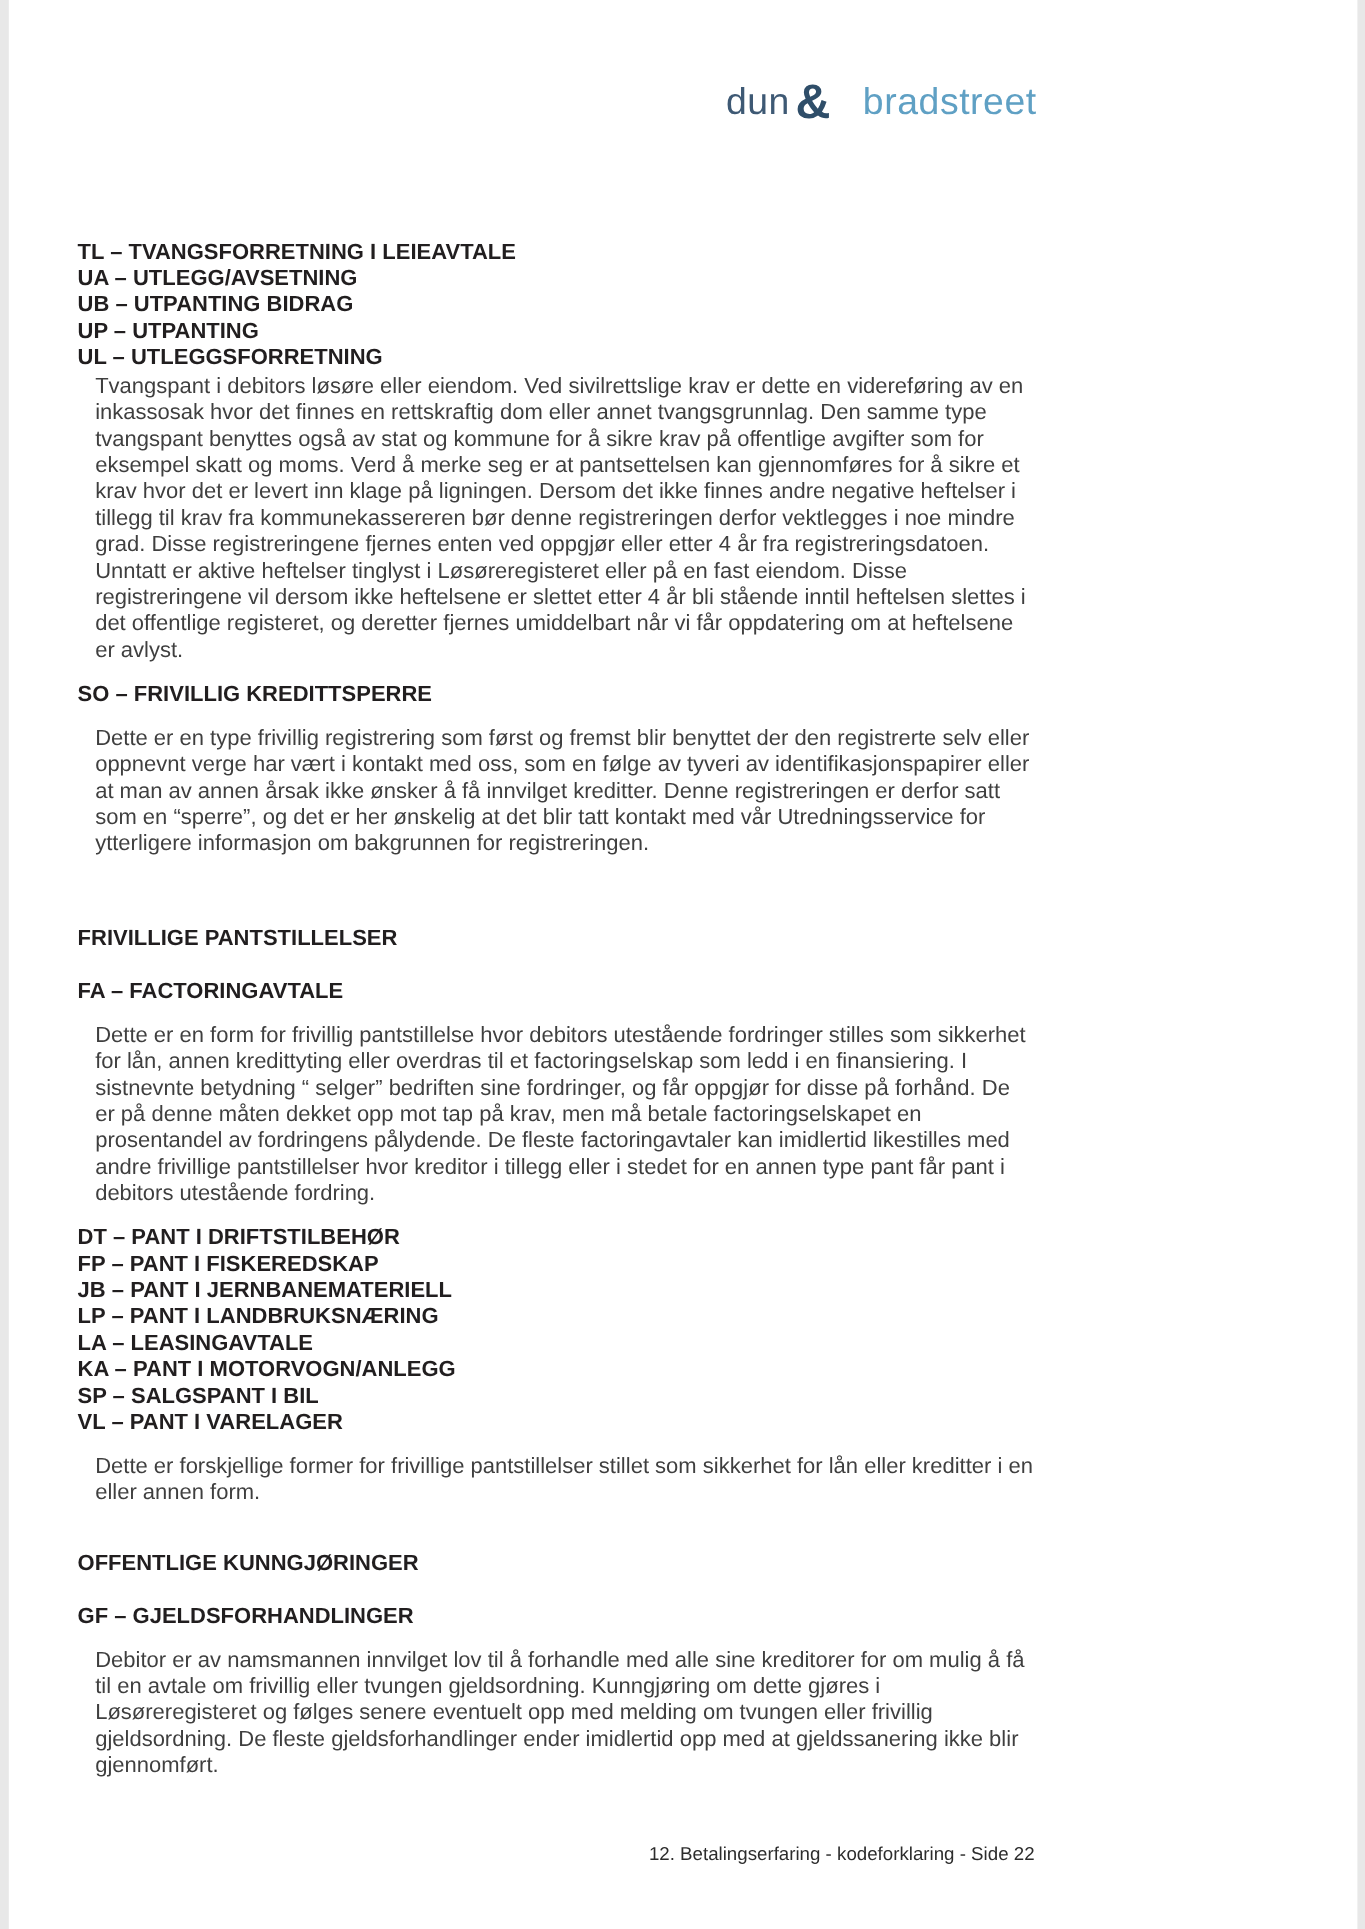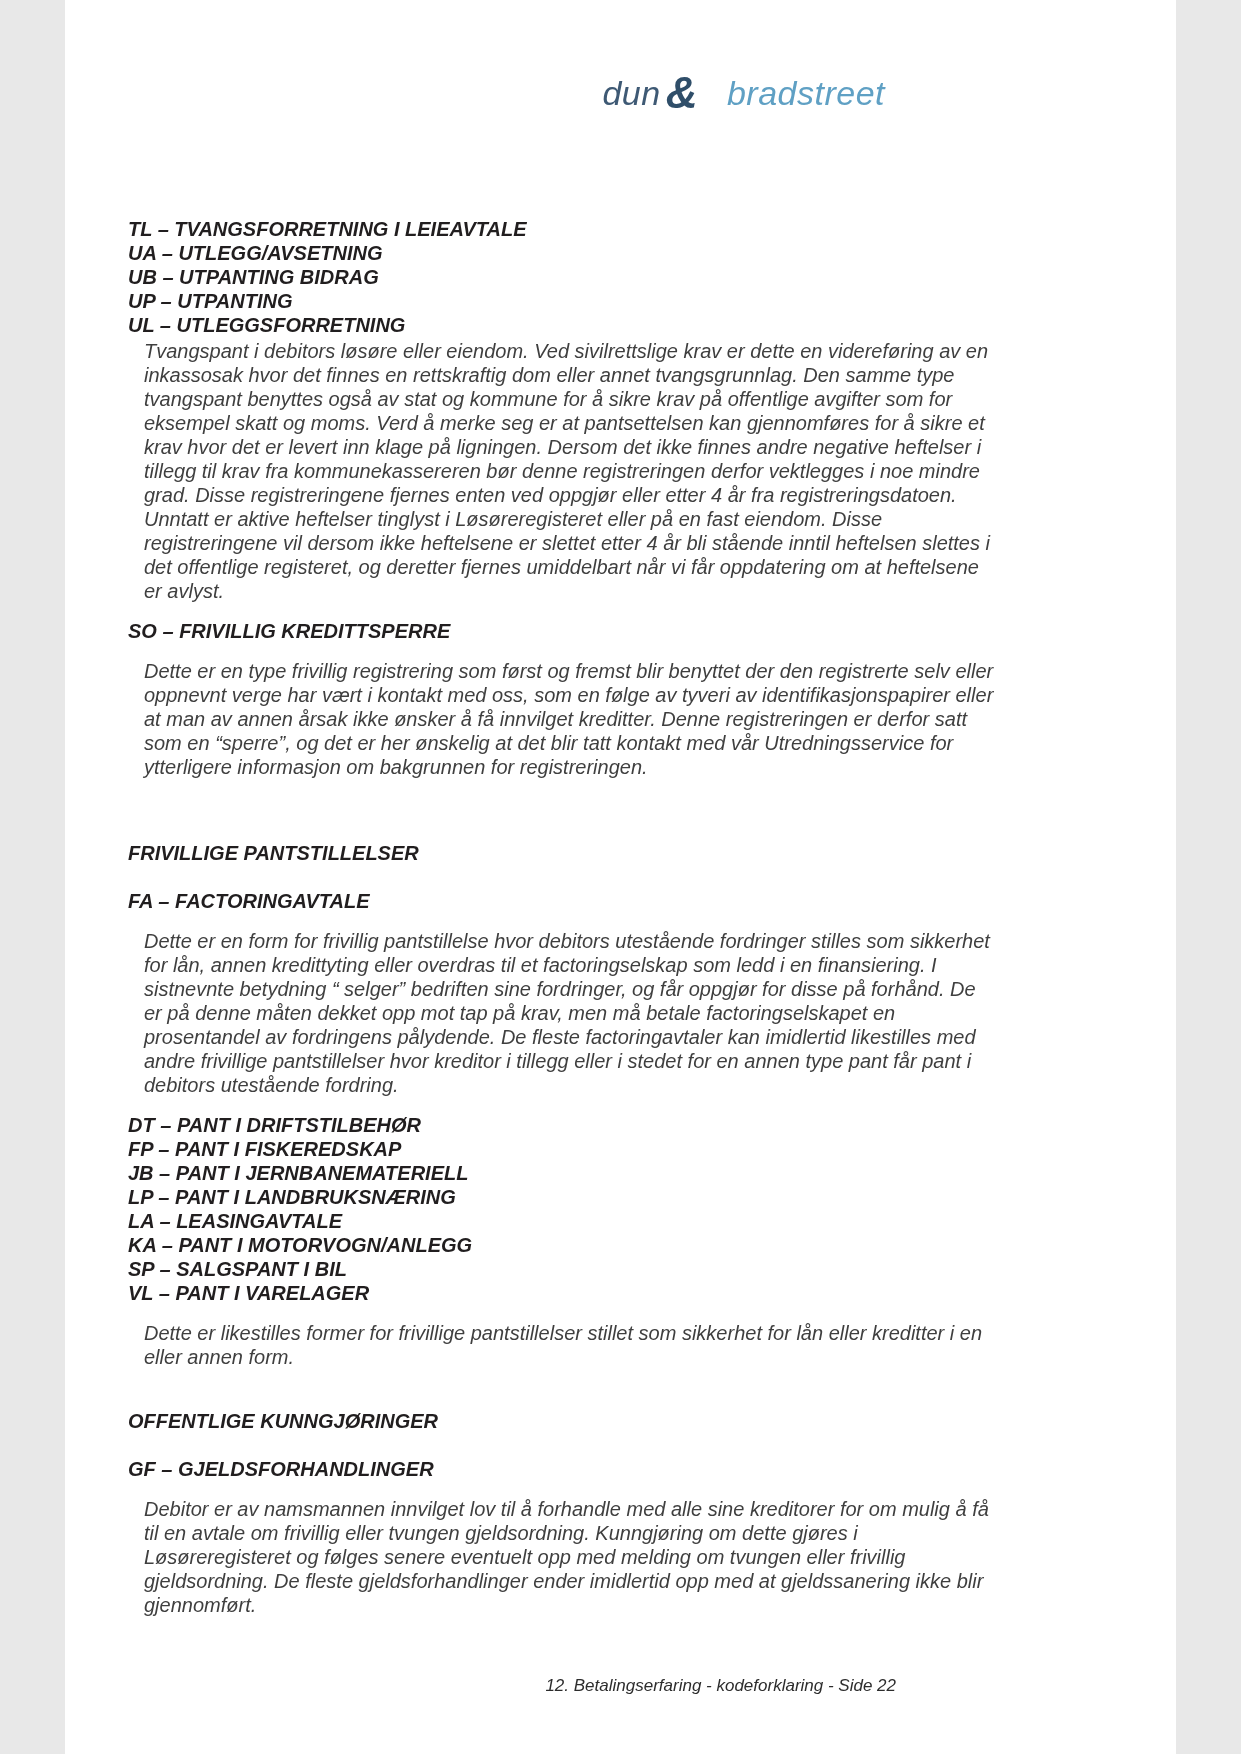--- a/index.html
+++ b/index.html
@@ -1,24 +1,23 @@
 <!DOCTYPE html>
 <html><head>
 <meta charset="utf-8">
 <style>
   html, body { margin: 0; padding: 0; background: #e8e8e8; }
   .page {
     position: relative;
-    width: 1111px;
+    width: 1226px;
     height: 1754px;
     margin: 0 auto;
     background: #ffffff;
     font-family: "Liberation Sans", sans-serif;
     overflow: hidden;
-    font-style: italic;
   }
   
   .logo {
     position: absolute;
     top: 68px;
     right: 291px;
     display: flex;
     align-items: baseline;
     font-size: 34px;
     letter-spacing: 0.5px;
@@ -47,21 +46,21 @@
   .gap-xs        { margin-top: 2px;  }
   .so-heading    { margin-top: 8px;  }
   .frivillige    { margin-top: 62px; }
   .sub-heading   { margin-top: 24px; }
   .pant-list     { margin-top: 8px;  }
   .offentlige    { margin-top: 40px; }
   
   .footer {
     position: absolute;
     top: 1674px;
-    right: 280px;
+    right: 293px;
     font-size: 17px;
     line-height: 24px;
     color: #2c2c2c;
   }
 </style>
 </head>
 <body>
 
 <div class="page">
 
@@ -93,21 +92,21 @@
     <div class="pant-list">
       <div class="code-heading">DT – PANT I DRIFTSTILBEHØR</div>
       <div class="code-heading">FP – PANT I FISKEREDSKAP</div>
       <div class="code-heading">JB – PANT I JERNBANEMATERIELL</div>
       <div class="code-heading">LP – PANT I LANDBRUKSNÆRING</div>
       <div class="code-heading">LA – LEASINGAVTALE</div>
       <div class="code-heading">KA – PANT I MOTORVOGN/ANLEGG</div>
       <div class="code-heading">SP – SALGSPANT I BIL</div>
       <div class="code-heading">VL – PANT I VARELAGER</div>
     </div>
-    <p class="para">Dette er likestilles former for frivillige pantstillelser stillet som sikkerhet for lån eller kreditter i en eller annen form.</p>
+    <p class="para">Dette er forskjellige former for frivillige pantstillelser stillet som sikkerhet for lån eller kreditter i en eller annen form.</p>
 
     <div class="section-title offentlige">OFFENTLIGE KUNNGJØRINGER</div>
 
     <div class="code-heading sub-heading">GF – GJELDSFORHANDLINGER</div>
     <p class="para">Debitor er av namsmannen innvilget lov til å forhandle med alle sine kreditorer for om mulig å få til en avtale om frivillig eller tvungen gjeldsordning. Kunngjøring om dette gjøres i Løsøreregisteret og følges senere eventuelt opp med melding om tvungen eller frivillig gjeldsordning. De fleste gjeldsforhandlinger ender imidlertid opp med at gjeldssanering ikke blir gjennomført.</p>
 
   </div>
 
   <div class="footer">12. Betalingserfaring - kodeforklaring - Side 22</div>
 

